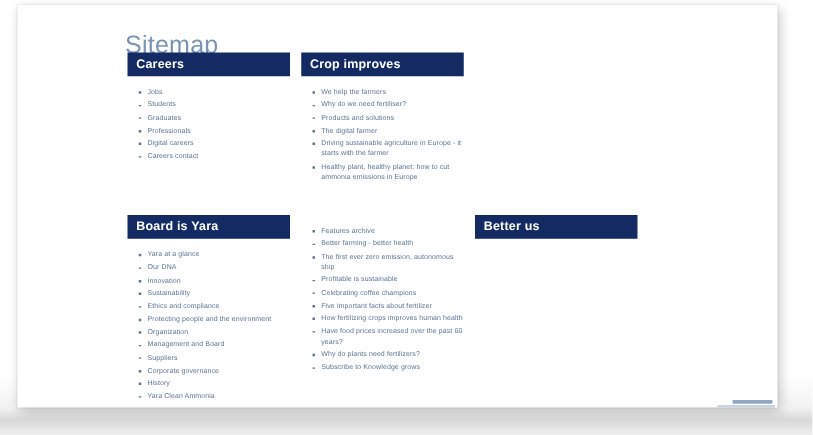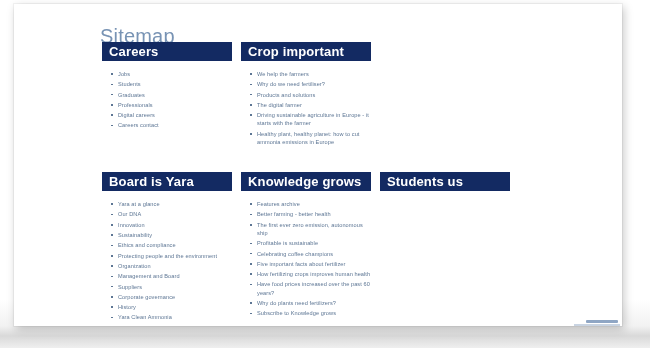--- a/index.html
+++ b/index.html
@@ -80,21 +80,21 @@
     width: 130px;
     margin-right: 9px;
   }
   .col:last-child { margin-right: 0; }
 
   .col-wide { width: 130px; }
 
   .section-header {
     background: #132a62;
     color: #ffffff;
-    font-size: 13px;
+    font-size: 10px;
     line-height: 9px;
     font-weight: 700;
     padding: 5px 7px 6px 7px;
     height: 8px;
     letter-spacing: 0.15px;
     box-sizing: content-box;
     display: block;
   }
 
   ul.link-list {
@@ -167,21 +167,21 @@
               <li>Students</li>
               <li>Graduates</li>
               <li>Professionals</li>
               <li>Digital careers</li>
               <li>Careers contact</li>
             </ul>
           </div>
 
 
           <div class="col col-wide">
-            <div class="section-header">Crop important</div>
+            <div class="section-header">Crop improves</div>
             <ul class="link-list">
               <li>We help the farmers</li>
               <li>Why do we need fertiliser?</li>
               <li>Products and solutions</li>
               <li>The digital farmer</li>
               <li>Driving sustainable agriculture in Europe - it starts with the farmer</li>
               <li>Healthy plant, healthy planet: how to cut ammonia emissions in Europe</li>
             </ul>
           </div>
 
@@ -203,37 +203,36 @@
               <li>Organization</li>
               <li>Management and Board</li>
               <li>Suppliers</li>
               <li>Corporate governance</li>
               <li>History</li>
               <li>Yara Clean Ammonia</li>
             </ul>
           </div>
 
           <div class="col">
-            <div class="section-header">Knowledge grows</div>
             <ul class="link-list">
               <li>Features archive</li>
               <li>Better farming - better health</li>
               <li>The first ever zero emission, autonomous ship</li>
               <li>Profitable is sustainable</li>
               <li>Celebrating coffee champions</li>
               <li>Five important facts about fertilizer</li>
               <li>How fertilizing crops improves human health</li>
               <li>Have food prices increased over the past 60 years?</li>
               <li>Why do plants need fertilizers?</li>
               <li>Subscribe to Knowledge grows</li>
             </ul>
           </div>
 
           <div class="col col-wide">
-            <div class="section-header">Students us</div>
+            <div class="section-header">Better us</div>
             <ul class="link-list"></ul>
           </div>
 
         </div>
 
       </div>
 
       <div id="scroll-nub-under"></div>
       <div id="scroll-nub"></div>
 

